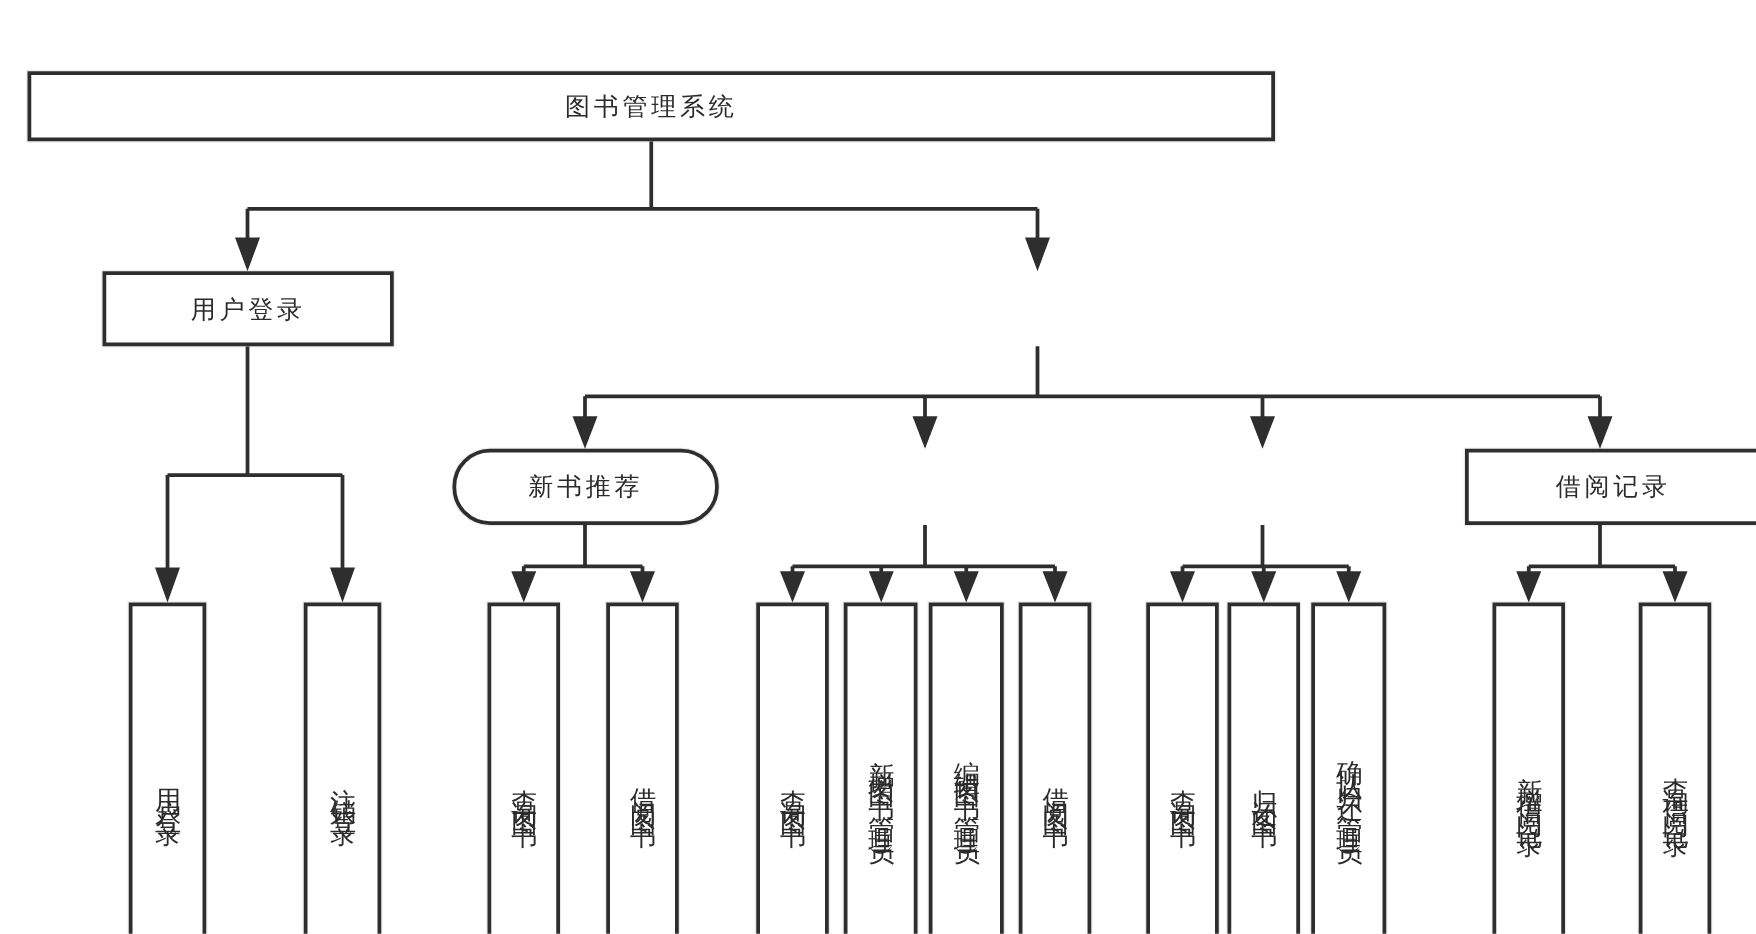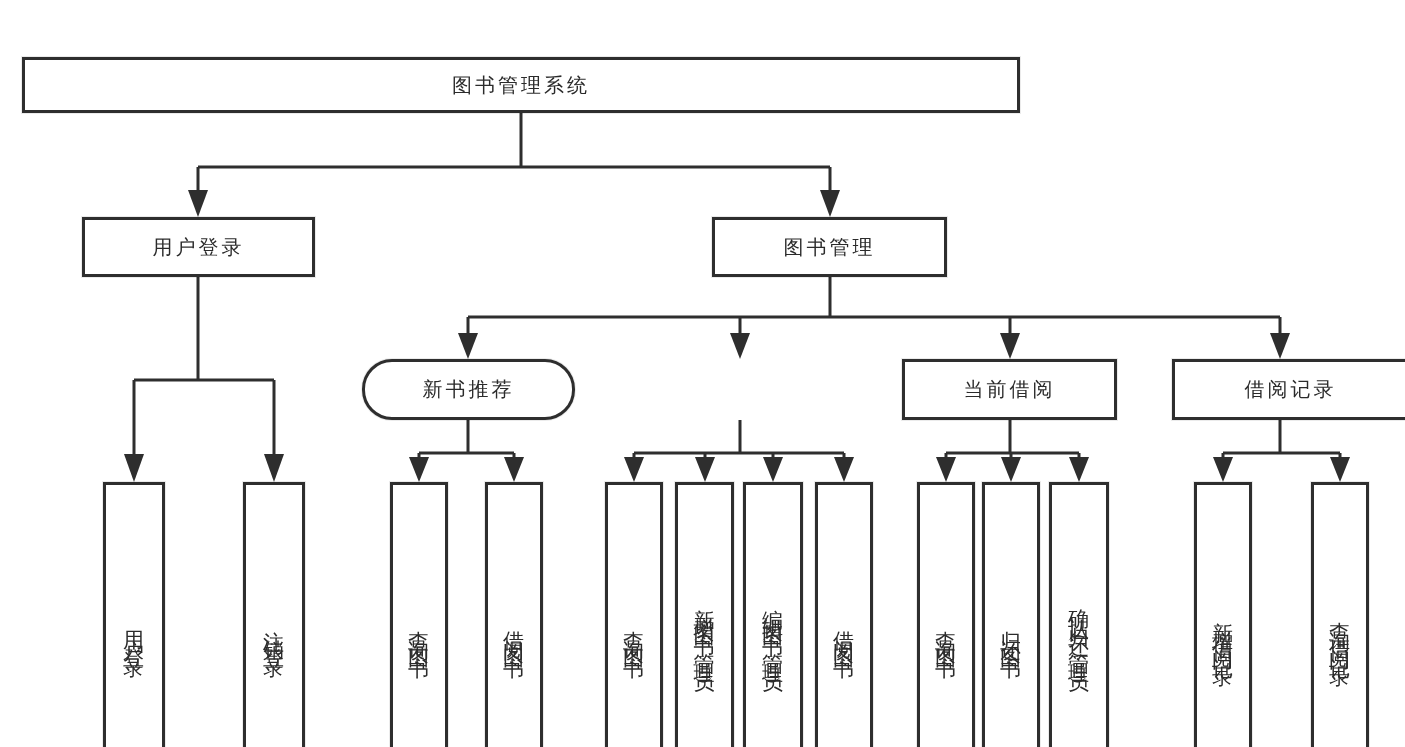--- a/index.html
+++ b/index.html
@@ -96,29 +96,23 @@
     </g>
   </svg>
 
   <div class="box" style="left:22px;top:12px;width:998px;height:56px;">
     <span class="hlabel">图书管理系统</span>
   </div>
 
   <div class="box" style="left:82px;top:172px;width:233px;height:60px;">
     <span class="hlabel">用户登录</span>
   </div>
-  <div class="box" style="left:712px;top:172px;width:235px;height:60px;">
-    <span class="hlabel">图书管理</span>
-  </div>
 
   <div class="box" style="left:362px;top:314px;width:213px;height:61px;border-radius:30px;">
     <span class="hlabel">新书推荐</span>
-  </div>
-  <div class="box" style="left:902px;top:314px;width:215px;height:61px;">
-    <span class="hlabel">当前借阅</span>
   </div>
   <div class="box" style="left:1172px;top:314px;width:237px;height:61px;">
     <span class="hlabel">借阅记录</span>
   </div>
 
   <div class="box vbox" style="left:103px;top:437px;width:62px;height:300px;">
     <span class="vlabel">用户登录</span>
   </div>
   <div class="box vbox" style="left:243px;top:437px;width:62px;height:300px;">
     <span class="vlabel">注销登录</span>

